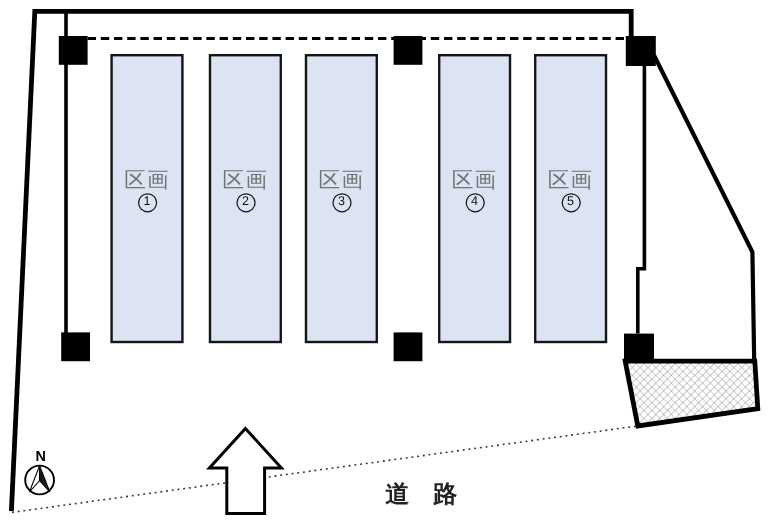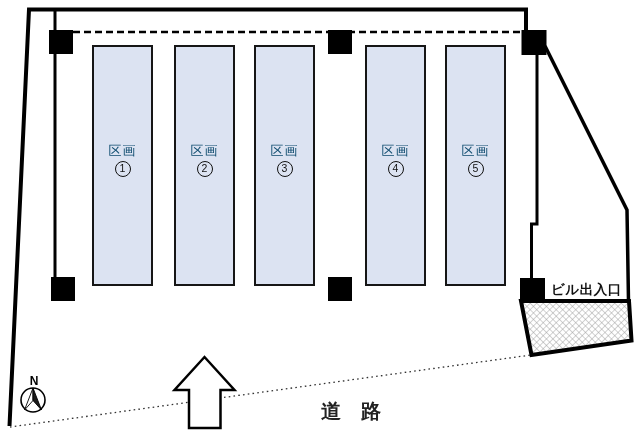--- a/index.html
+++ b/index.html
@@ -10,21 +10,21 @@
   .stage svg{position:absolute;left:0;top:0;z-index:1}
   svg text{font-family:"Liberation Sans","DejaVu Sans",sans-serif}
 
   
   .section{
     position:absolute;top:45px;width:61px;height:241px;box-sizing:border-box;
     background:#dce3f2;border:2px solid #161616;z-index:2;
     display:flex;flex-direction:column;align-items:center;justify-content:center;
     padding-bottom:12px;
   }
-  .section .lbl{font-size:13px;color:#0c4a6e;letter-spacing:1px;line-height:15px;white-space:nowrap}
+  .section .lbl{font-size:18px;color:#737373;letter-spacing:1px;line-height:15px;white-space:nowrap}
   .badge{
     margin-top:3px;width:16px;height:16px;border:1.4px solid #111;border-radius:50%;
     display:flex;align-items:center;justify-content:center;font-size:10.5px;color:#111;
     box-sizing:border-box;line-height:1;
   }
   .s1{left:92px}.s2{left:174px}.s3{left:254px}.s4{left:365px}.s5{left:445px}
 
   .entrance-label{
     position:absolute;left:551px;top:281px;z-index:3;
     font-size:13.5px;font-weight:bold;color:#111;white-space:nowrap;letter-spacing:.5px;
@@ -92,16 +92,15 @@
   </div>
   <div class="section s4">
     <span class="lbl">区画</span>
     <span class="badge">4</span>
   </div>
   <div class="section s5">
     <span class="lbl">区画</span>
     <span class="badge">5</span>
   </div>
 
-  <div class="entrance-label">ビル出入口</div>
   <div class="road-label">道　路</div>
 
 </div>
 
 </body></html>

